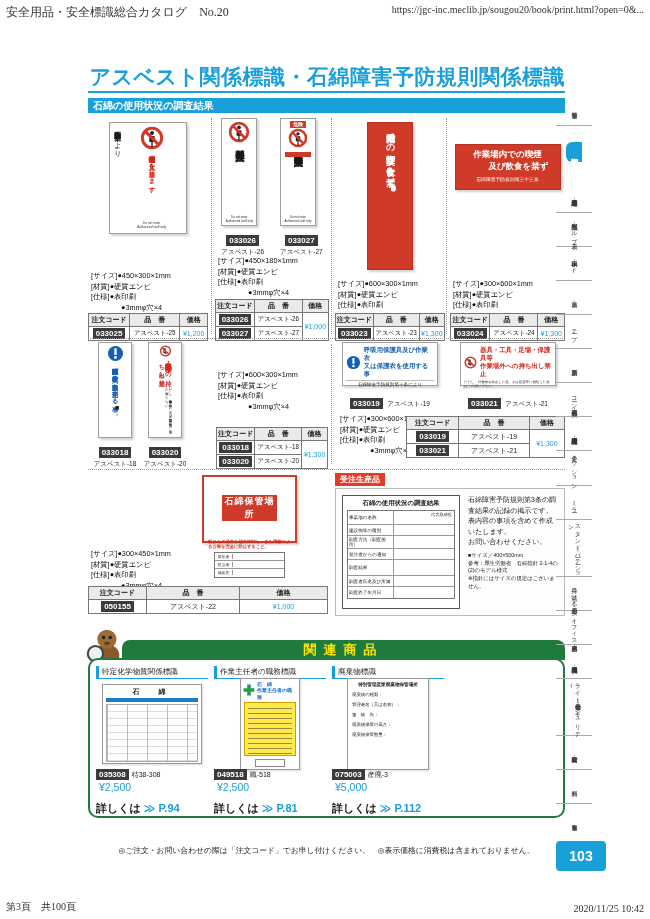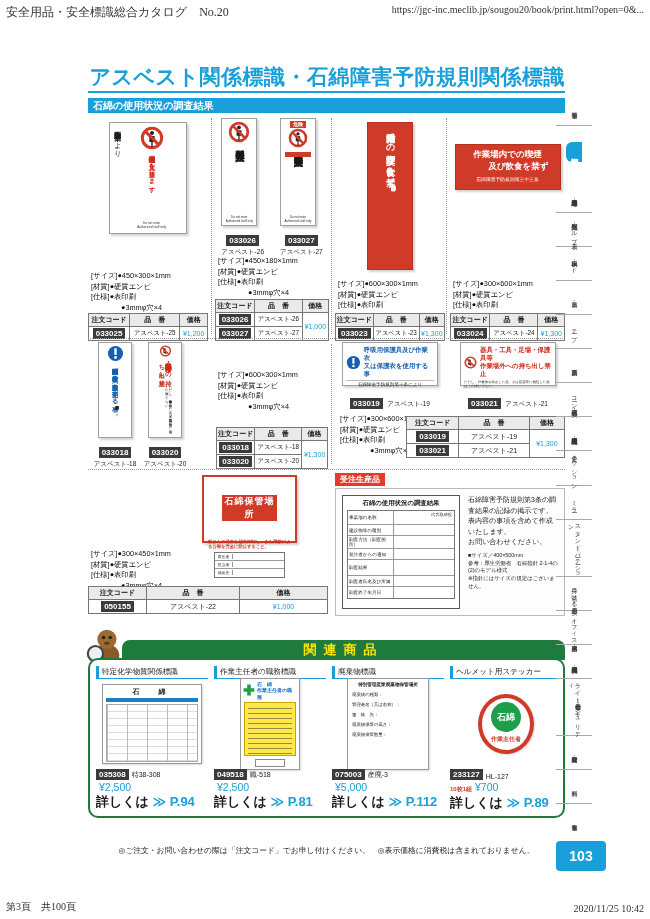--- a/index.html
+++ b/index.html
@@ -102,21 +102,21 @@
 
 .rel-box{position:absolute;left:88px;top:658px;width:477px;height:160px;border:2px solid #1e7b3d;border-radius:10px;background:#fff}
 .rel-banner{position:absolute;left:122px;top:640px;width:443px;height:20px;background:#1e7b3d;border-radius:8px 8px 0 0;color:#ffe400;font-size:13px;font-weight:800;text-align:center;line-height:20px;letter-spacing:7px}
 .mascot{position:absolute;left:84px;top:624px;width:42px;height:46px}
 .rel-col{position:absolute;top:6px;width:112px;height:148px}
 .rel-head{border-left:3px solid #199fd9;border-bottom:1px solid #199fd9;font-size:7.6px;font-weight:400;padding:1px 0 1px 3px;white-space:nowrap}
 .rel-img{height:90px;display:flex;align-items:center;justify-content:center}
 .rel-coderow{font-size:7px;display:flex;align-items:flex-end;gap:3px}
 .rel-pricerow{margin-top:1px;display:flex;align-items:baseline;gap:3px}
 .pnote{color:#d03a28;font-size:6px;font-weight:700}
-.rel-more{font-size:13px;font-weight:700;margin-top:0}
+.rel-more{font-size:11px;font-weight:700;margin-top:8px}
 .rel-more .pg{color:#199fd9}
 
 .rsign1{width:100px;height:80px;background:#fff;border:1px solid #999;box-shadow:1px 1px 2px rgba(0,0,0,.15);padding:2px 3px}
 .rsign1 .t{font-size:7px;font-weight:700;text-align:center;letter-spacing:6px}
 .rsign1 .bar{height:4px;background:#1b7fc4;margin:1px 0 2px}
 .rsign1 .grid{height:58px;border:1px solid #aaa;background:
  repeating-linear-gradient(90deg,#bbb 0 1px,transparent 1px 20px),
  repeating-linear-gradient(0deg,#ddd 0 1px,transparent 1px 7px)}
 .rsign2{width:60px;height:92px;background:#fff;border:1px solid #999;box-shadow:1px 1px 2px rgba(0,0,0,.15);padding:2px;display:flex;flex-direction:column;align-items:center}
 .rsign2 .hd{display:flex;align-items:center;gap:2px}
@@ -633,38 +633,20 @@
       <span class="chip">075003</span>
       <span>産廃-3</span>
     </div>
     <div class="rel-pricerow">
         <span class="pnote"></span>
         <span class="price">¥5,000</span>
       </div>
     <div class="rel-more"><span>詳しくは</span> <span class="pg">≫ P.112</span></div>
   </div>
 
-  <div class="rel-col" style="left:360px">
-    <div class="rel-head">ヘルメット用ステッカー</div>
-    <div class="rel-img">
-      <div class="hl-ring">
-        <div class="hl-green">石綿</div>
-        <div class="hl-sub">作業主任者</div>
-      </div>
-    </div>
-    <div class="rel-coderow">
-      <span class="chip">233127</span>
-      <span>HL-127</span>
-    </div>
-    <div class="rel-pricerow">
-        <span class="pnote">10枚1組</span>
-        <span class="price">¥700</span>
-      </div>
-    <div class="rel-more"><span>詳しくは</span> <span class="pg">≫ P.89</span></div>
-  </div>
 </div>
 
 <div class="ordernote">◎ご注文・お問い合わせの際は「注文コード」でお申し付けください。　◎表示価格に消費税は含まれておりません。</div>
 <div class="page-tab">103</div>
 
 <div class="sidebar">
     <div class="sb-slot">
       <div class="sb-tab">巻頭索引</div>
     </div>
     <div class="sb-slot sb-active-slot">

